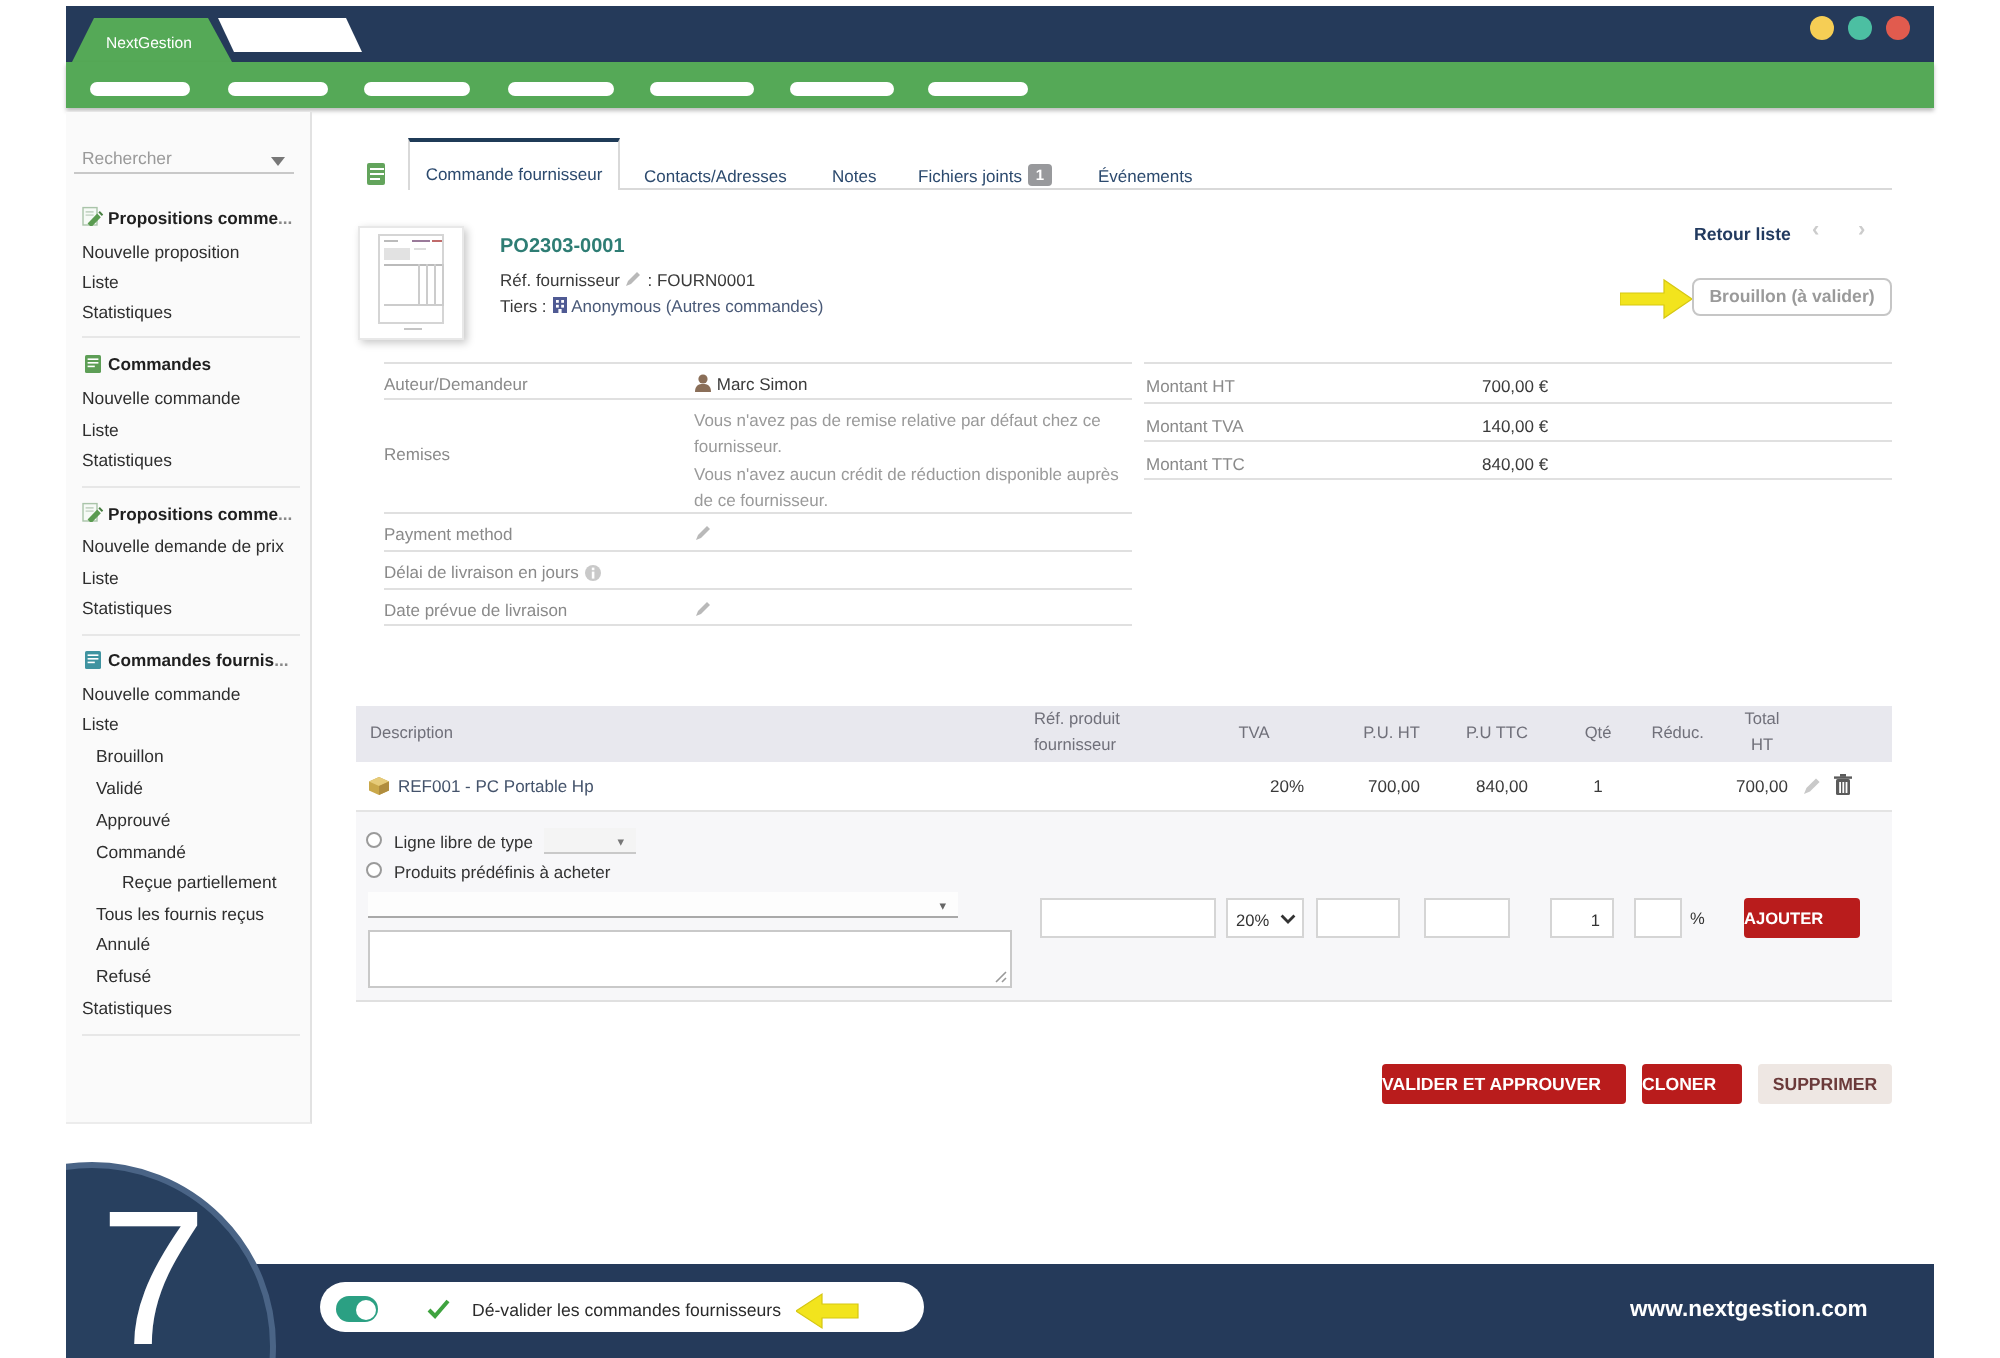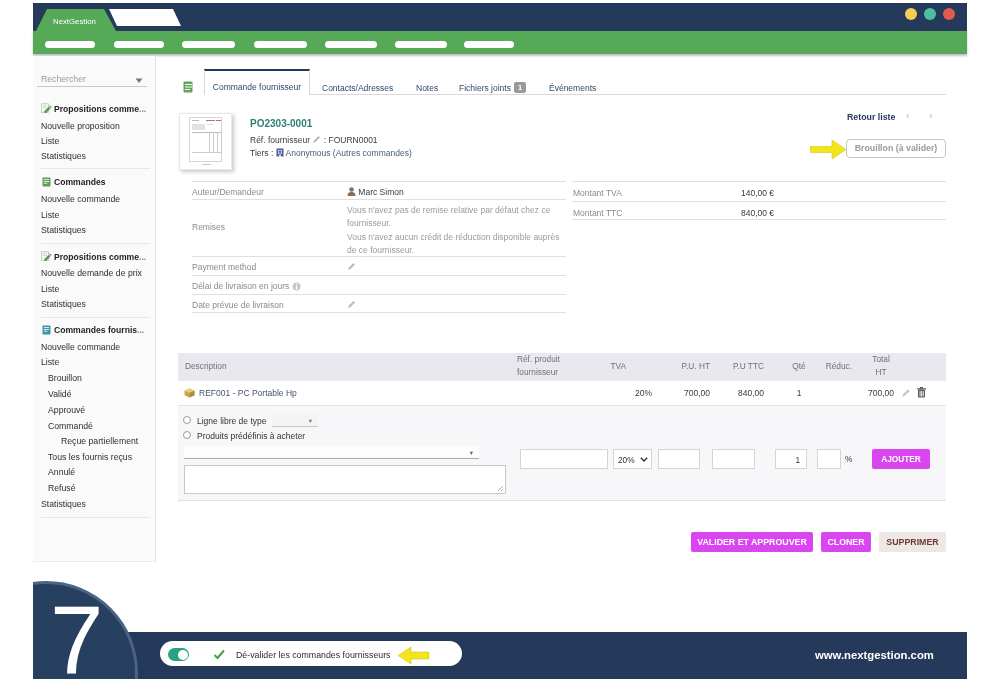--- a/index.html
+++ b/index.html
@@ -8,21 +8,21 @@
 .abs{position:absolute}
 .nvy{background:#253a5a}
 .lbl{color:#8a8a8a;font-size:8.5px}
 .val{color:#3a3a3a;font-size:8.5px}
 .tabtxt{color:#2c4a6e;font-size:8.5px}
 .sideitem{position:absolute;left:8px;font-size:8.7px;color:#2e2e2e;line-height:10px;white-space:nowrap}
 .sidetitle{position:absolute;left:21px;font-size:8.6px;font-weight:bold;color:#1f1f1f;line-height:10px;white-space:nowrap}
 .sidesep{position:absolute;left:8px;width:109px;height:1px;background:#e7e7e7}
 .pill{position:absolute;top:10px;height:7px;width:50px;background:#fff;border-radius:3.5px}
 .hcell{position:absolute;font-size:8.3px;color:#70707a;line-height:12.5px}
-.purp{background:#d946ef;color:#fff;font-weight:bold;text-align:center;border-radius:2px}
+.purp{background:#b91c1c;color:#fff;font-weight:bold;text-align:left;border-radius:2px}
 .inp{position:absolute;border:1px solid #d5d5d5;background:#fff;height:20px;top:449px}
 </style>
 </head>
 <body>
 
 <div class="abs nvy" style="left:33px;top:3px;width:934px;height:28px"></div>
 <svg class="abs" style="left:33px;top:3px" width="170" height="28">
   <polygon points="3,28 14,6 71,6 83,28" fill="#55a957"></polygon>
   <polygon points="76,6 140,6 148,23 84,23" fill="#ffffff"></polygon>
   <text x="20" y="21" font-size="7.8" fill="#ffffff" font-family="Liberation Sans">NextGestion</text>
@@ -186,33 +186,37 @@
   <div style="border-top:1px solid #e0e0e0;border-bottom:1px solid #e0e0e0;height:19px;position:relative">
     <span class="lbl" style="position:absolute;left:0;top:5px">Date prévue de livraison</span>
     <svg style="position:absolute;left:155px;top:5px" width="9" height="9">
         <path d="M1 8 L2 5.5 L6.5 1 L8 2.5 L3.5 7 Z" fill="#b9b9b9"></path>
       </svg>
   </div>
 </div>
 
 <div class="abs" style="left:572px;top:181px;width:374px">
   <div style="border-top:1px solid #e0e0e0;height:19.5px;position:relative">
+    <span class="lbl" style="position:absolute;left:1px;top:6px">Montant HT</span>
+    <span class="val" style="position:absolute;left:169px;top:6px">700,00 €</span>
+  </div>
+  <div style="border-top:1px solid #e0e0e0;height:19.5px;position:relative">
     <span class="lbl" style="position:absolute;left:1px;top:6px">Montant TVA</span>
     <span class="val" style="position:absolute;left:169px;top:6px">140,00 €</span>
   </div>
   <div style="border-top:1px solid #e0e0e0;border-bottom:1px solid #e0e0e0;height:19.5px;position:relative">
     <span class="lbl" style="position:absolute;left:1px;top:6px">Montant TTC</span>
     <span class="val" style="position:absolute;left:169px;top:6px">840,00 €</span>
   </div>
 </div>
 
 <div class="abs" style="left:178px;top:353px;width:768px;height:28px;background:#e8e8ee"></div>
 <div class="hcell" style="left:185px;top:360px">Description</div>
 <div class="hcell" style="left:517px;top:353px">Réf. produit<br>fournisseur</div>
-<div class="hcell" style="left:576px;top:360px;width:50px;text-align:right">TVA</div>
+<div class="hcell" style="left:602px;top:360px;width:50px;text-align:center">TVA</div>
 <div class="hcell" style="left:660px;top:360px;width:50px;text-align:right">P.U. HT</div>
 <div class="hcell" style="left:714px;top:360px;width:50px;text-align:right">P.U TTC</div>
 <div class="hcell" style="left:774px;top:360px;width:50px;text-align:center">Qté</div>
 <div class="hcell" style="left:802px;top:360px;width:50px;text-align:right">Réduc.</div>
 <div class="hcell" style="left:856px;top:353px;width:50px;text-align:center">Total<br>HT</div>
 
 <div class="abs" style="left:178px;top:405px;width:768px;height:1px;background:#e4e4e4"></div>
 <svg class="abs" style="left:184px;top:388px" width="11" height="10">
     <polygon points="5.5,0.5 10.5,2.8 10.5,7.2 5.5,9.5 0.5,7.2 0.5,2.8" fill="#caa84a"></polygon>
     <polygon points="5.5,0.5 10.5,2.8 5.5,5 0.5,2.8" fill="#e6cb79"></polygon>

